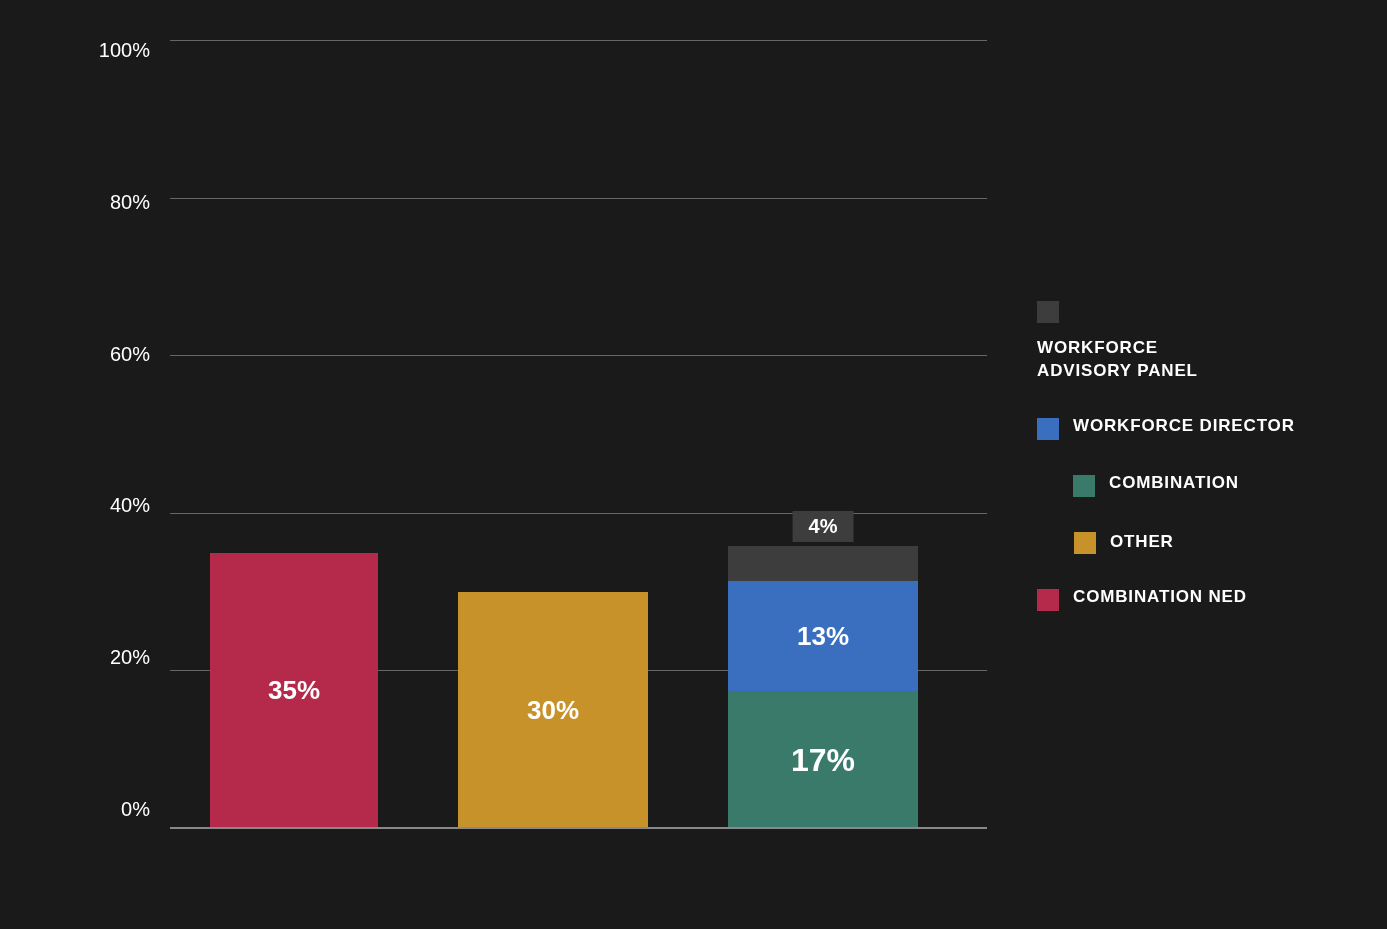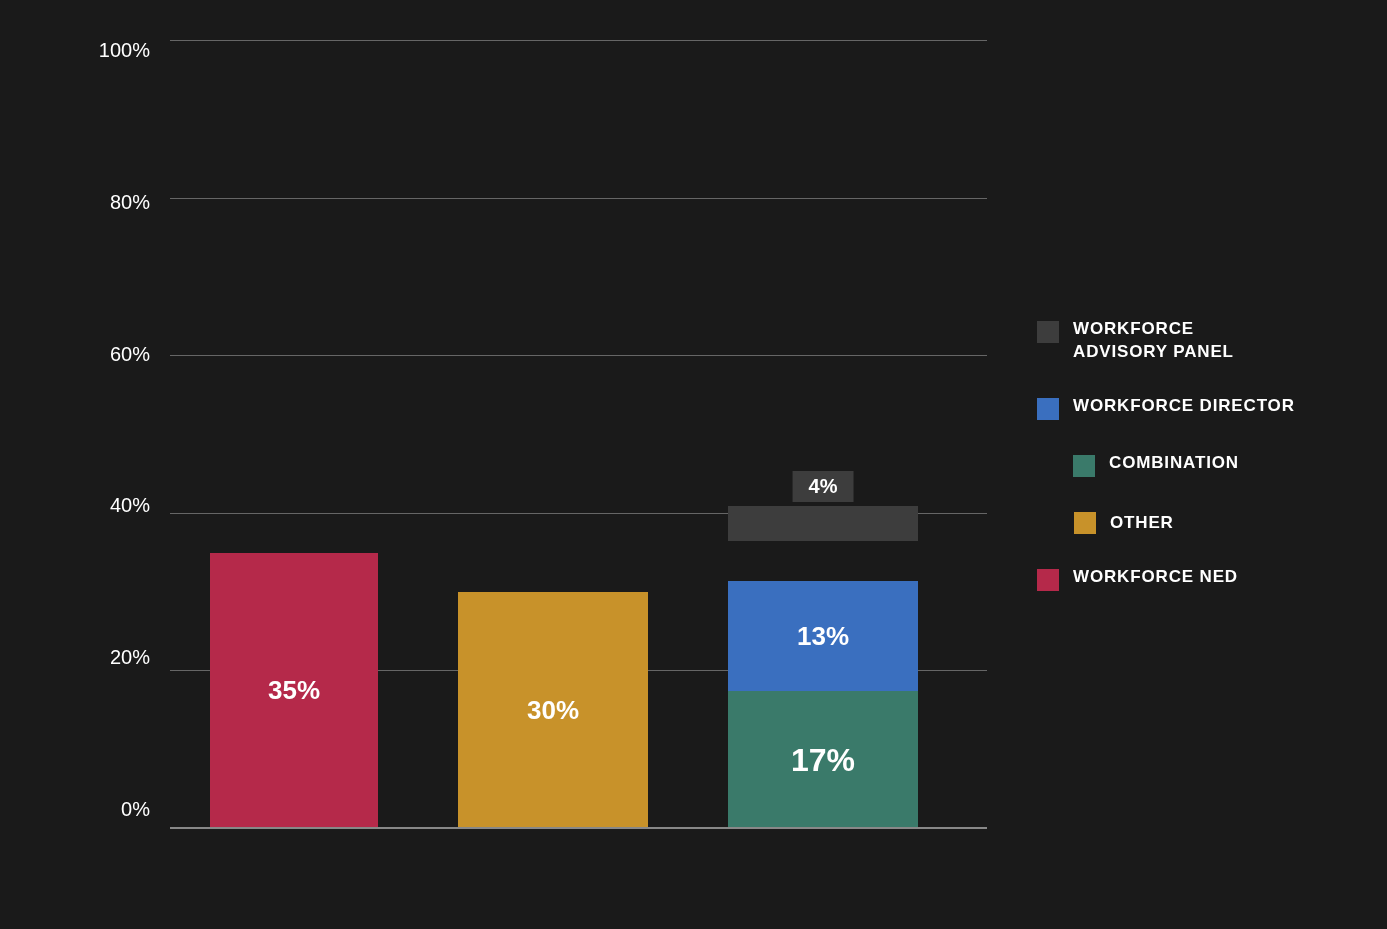--- a/index.html
+++ b/index.html
@@ -88,40 +88,40 @@
               </div>
 
               <div style="width:190px; height:0; position:relative;">
               </div>
             </div>
             <div style="width:190px; display:flex; flex-direction:column;">
 
               <div style="width:190px; height:calc(4% * 7.8); min-height:35px; background:#3d3d3d; display:flex; align-items:center; justify-content:center;">
               </div>
 
-              <div style="width:190px; height:calc(13% * 7.8); min-height:110px; background:#3a6fbf; display:flex; align-items:center; justify-content:center;margin-top:40px;">
+              <div style="width:190px; height:calc(13% * 7.8); min-height:110px; background:#3a6fbf; display:flex; align-items:center; justify-content:center;">
                 <span style="color:#fff; font-size:26px; font-weight:bold;">13%</span>
               </div>
 
               <div style="width:190px; height:calc(17% * 7.8); min-height:138px; background:#3a7a6a; display:flex; align-items:center; justify-content:center;">
                 <span style="color:#fff; font-size:32px; font-weight:bold;">17%</span>
               </div>
             </div>
           </div>
 
         </div>
 
         <div style="position:absolute; bottom:0; left:0; right:0; height:2px; background:#888;"></div>
 
       </div>
     </div>
 
     <div style="width:340px; display:flex; flex-direction:column; justify-content:center; padding-left:50px; gap:32px;">
 
-      <div style="display:flex; align-items:flex-start; gap:14px;">
+      <div style="display:flex; align-items:flex-start; gap:14px;flex-direction:column;">
         <div style="width:22px; height:22px; background:#3d3d3d; flex-shrink:0; margin-top:3px;"></div>
         <span style="color:#fff; font-size:17px; font-weight:bold; letter-spacing:0.05em; line-height:1.35;">WORKFORCE<br>ADVISORY PANEL</span>
       </div>
 
       <div style="display:flex; align-items:flex-start; gap:14px;">
         <div style="width:22px; height:22px; background:#3a6fbf; flex-shrink:0; margin-top:3px;"></div>
         <span style="color:#fff; font-size:17px; font-weight:bold; letter-spacing:0.05em; line-height:1.35;">WORKFORCE DIRECTOR</span>
       </div>
 
       <div style="display:flex; align-items:flex-start; gap:14px;padding-left:36px;">
@@ -129,19 +129,19 @@
         <span style="color:#fff; font-size:17px; font-weight:bold; letter-spacing:0.05em; line-height:1.35;">COMBINATION</span>
       </div>
 
       <div style="display:flex; align-items:flex-end; gap:14px;padding-left:37px;">
         <div style="width:22px; height:22px; background:#c8922a; flex-shrink:0; margin-top:3px;"></div>
         <span style="color:#fff; font-size:17px; font-weight:bold; letter-spacing:0.05em; line-height:1.35;">OTHER</span>
       </div>
 
       <div style="display:flex; align-items:flex-start; gap:14px;">
         <div style="width:22px; height:22px; background:#b5294a; flex-shrink:0; margin-top:3px;"></div>
-        <span style="color:#fff; font-size:17px; font-weight:bold; letter-spacing:0.05em; line-height:1.35;">WORKFORCE NED</span>
+        <span style="color:#fff; font-size:17px; font-weight:bold; letter-spacing:0.05em; line-height:1.35;">COMBINATION NED</span>
       </div>
 
     </div>
 
   </div>
 </div>
 
 </body></html>

